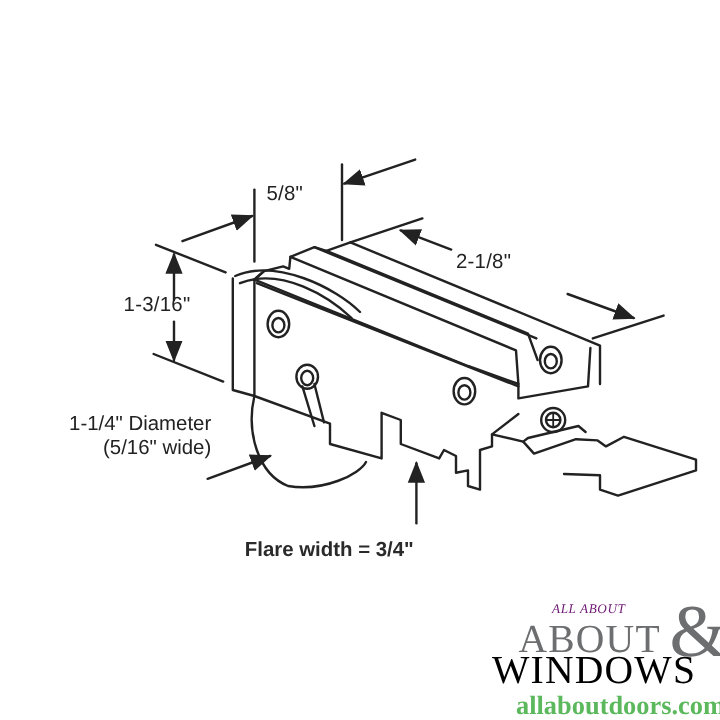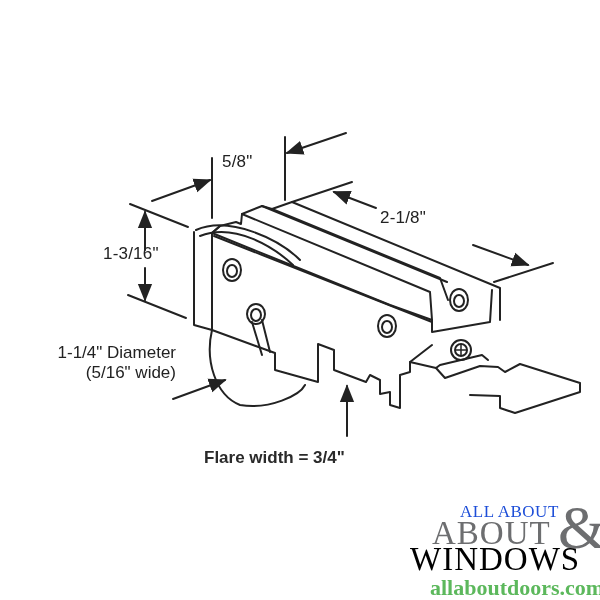--- a/index.html
+++ b/index.html
@@ -2,21 +2,21 @@
 <html><head>
 <meta charset="utf-8">
 <style>
   html, body { margin:0; padding:0; background:#ffffff; }
   body { width:600px; height:600px; position:relative; overflow:hidden; font-family:"Liberation Sans", sans-serif; }
   #diagram { position:absolute; left:0; top:0; width:600px; height:600px; }
   .dim-label { position:absolute; font-family:"Liberation Sans", sans-serif; font-size:17px; color:#222; white-space:nowrap; letter-spacing:0.2px; }
   .callout { position:absolute; font-family:"Liberation Sans", sans-serif; font-size:17px; color:#222; line-height:20px; text-align:right; white-space:nowrap; }
   .flare { position:absolute; font-family:"Liberation Sans", sans-serif; font-size:17px; font-weight:bold; color:#2a2a2a; white-space:nowrap; }
   .logo { position:absolute; left:410px; top:502px; width:190px; text-align:center; font-family:"Liberation Serif", serif; }
-  .logo .l1 { position:absolute; left:0; top:0; font-size:17px; color:#1d4ed8; letter-spacing:0.5px; }
+  .logo .l1 { position:absolute; left:0; top:0; font-size:11px; color:#701a75; letter-spacing:0.5px;font-style:italic; }
   .logo .l2 { position:absolute; left:22px; top:14px; font-size:33px; color:#6d6e70; letter-spacing:1px; line-height:34px; }
   .logo .amp { position:absolute; left:148px; top:-6px; font-size:62px; color:#6d6e70; line-height:62px; }
   .logo .l3 { position:absolute; left:0; top:40px; font-size:33px; color:#000000; letter-spacing:1px; line-height:34px; }
   .logo .l4 { position:absolute; left:20px; top:74px; font-size:22px; color:#5cb85c; line-height:24px; font-weight:bold; }
 </style>
 </head>
 <body>
 
 <svg id="diagram" viewBox="0 0 600 600" xmlns="http://www.w3.org/2000/svg">
   <defs>

